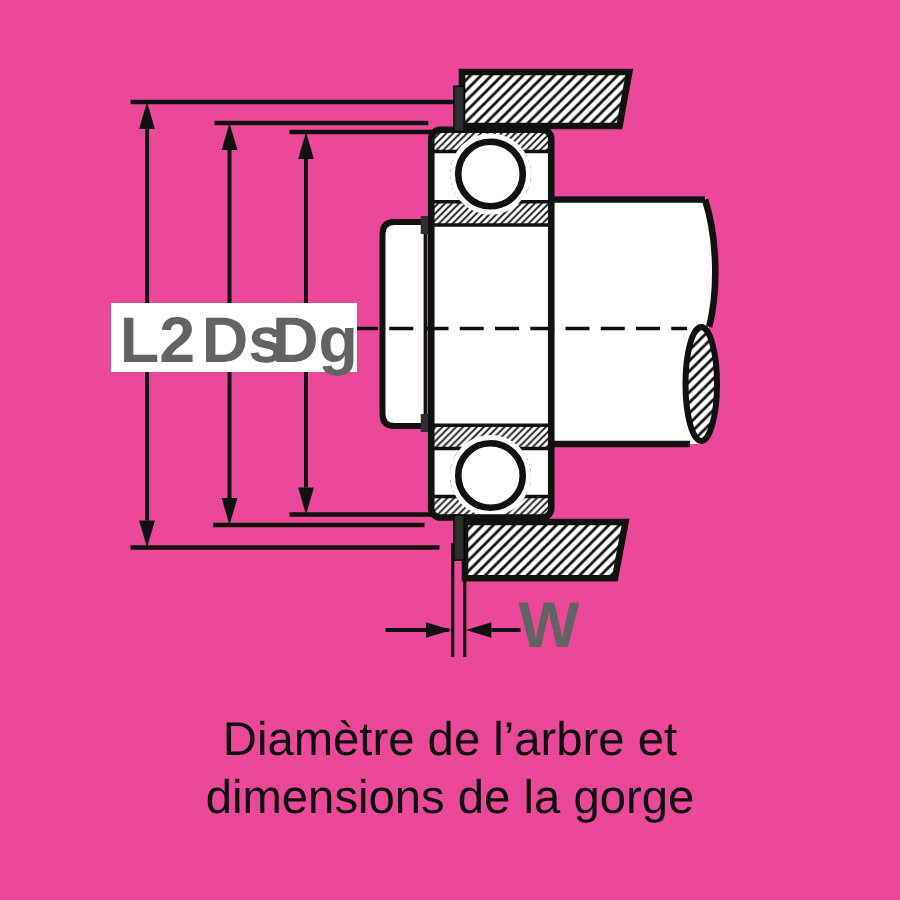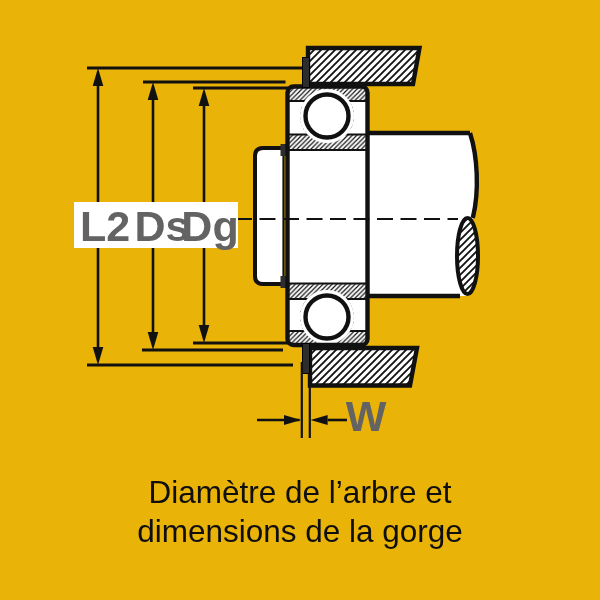--- a/index.html
+++ b/index.html
@@ -5,21 +5,21 @@
   html, body {
     margin: 0;
     padding: 0;
     background: #ffffff;
     font-family: "Liberation Sans", "DejaVu Sans", sans-serif;
   }
   .stage {
     position: relative;
     width: 600px;
     height: 600px;
-    background: #eab308;
+    background: #ec4899;
     overflow: hidden;
   }
   svg { display: block; }
   .extline   { stroke: #111; stroke-width: 3;   fill: none; }
   .dimline   { stroke: #111; stroke-width: 2.6; fill: none; }
   .arrow     { fill: #111; stroke: none; }
   .thick     { stroke: #111; stroke-width: 4.4; fill: none; }
   .mid       { stroke: #111; stroke-width: 2.2; fill: none; }
   .dim-label {
     fill: #636363;

